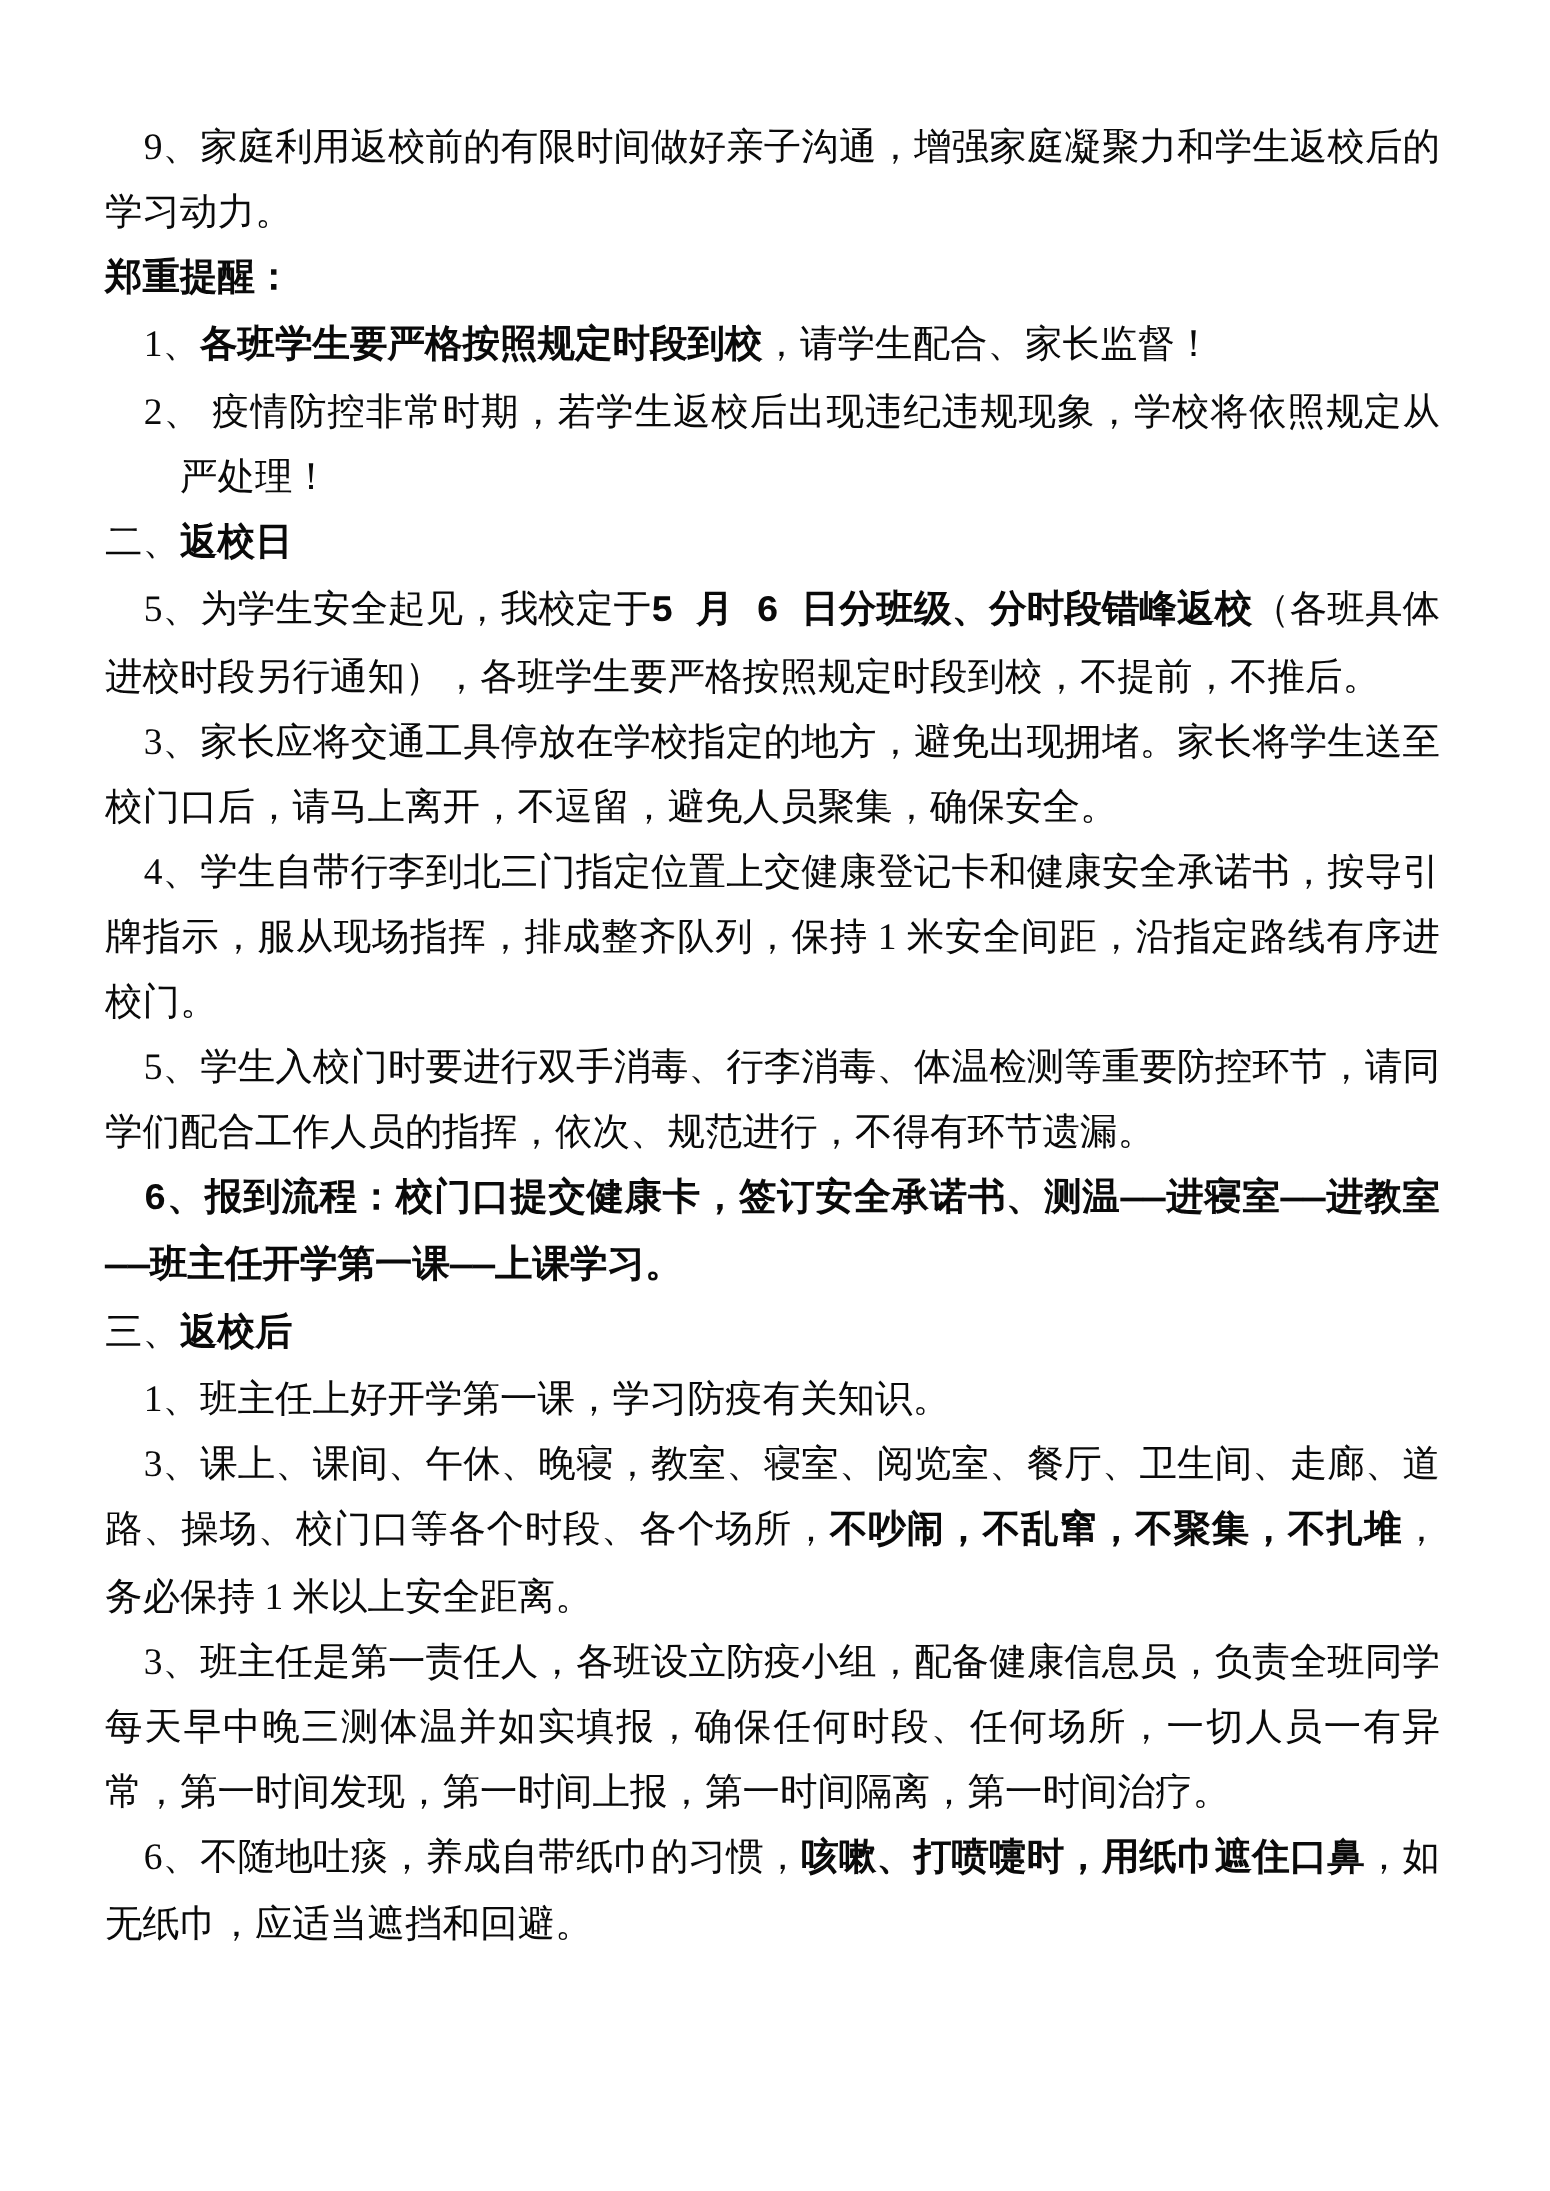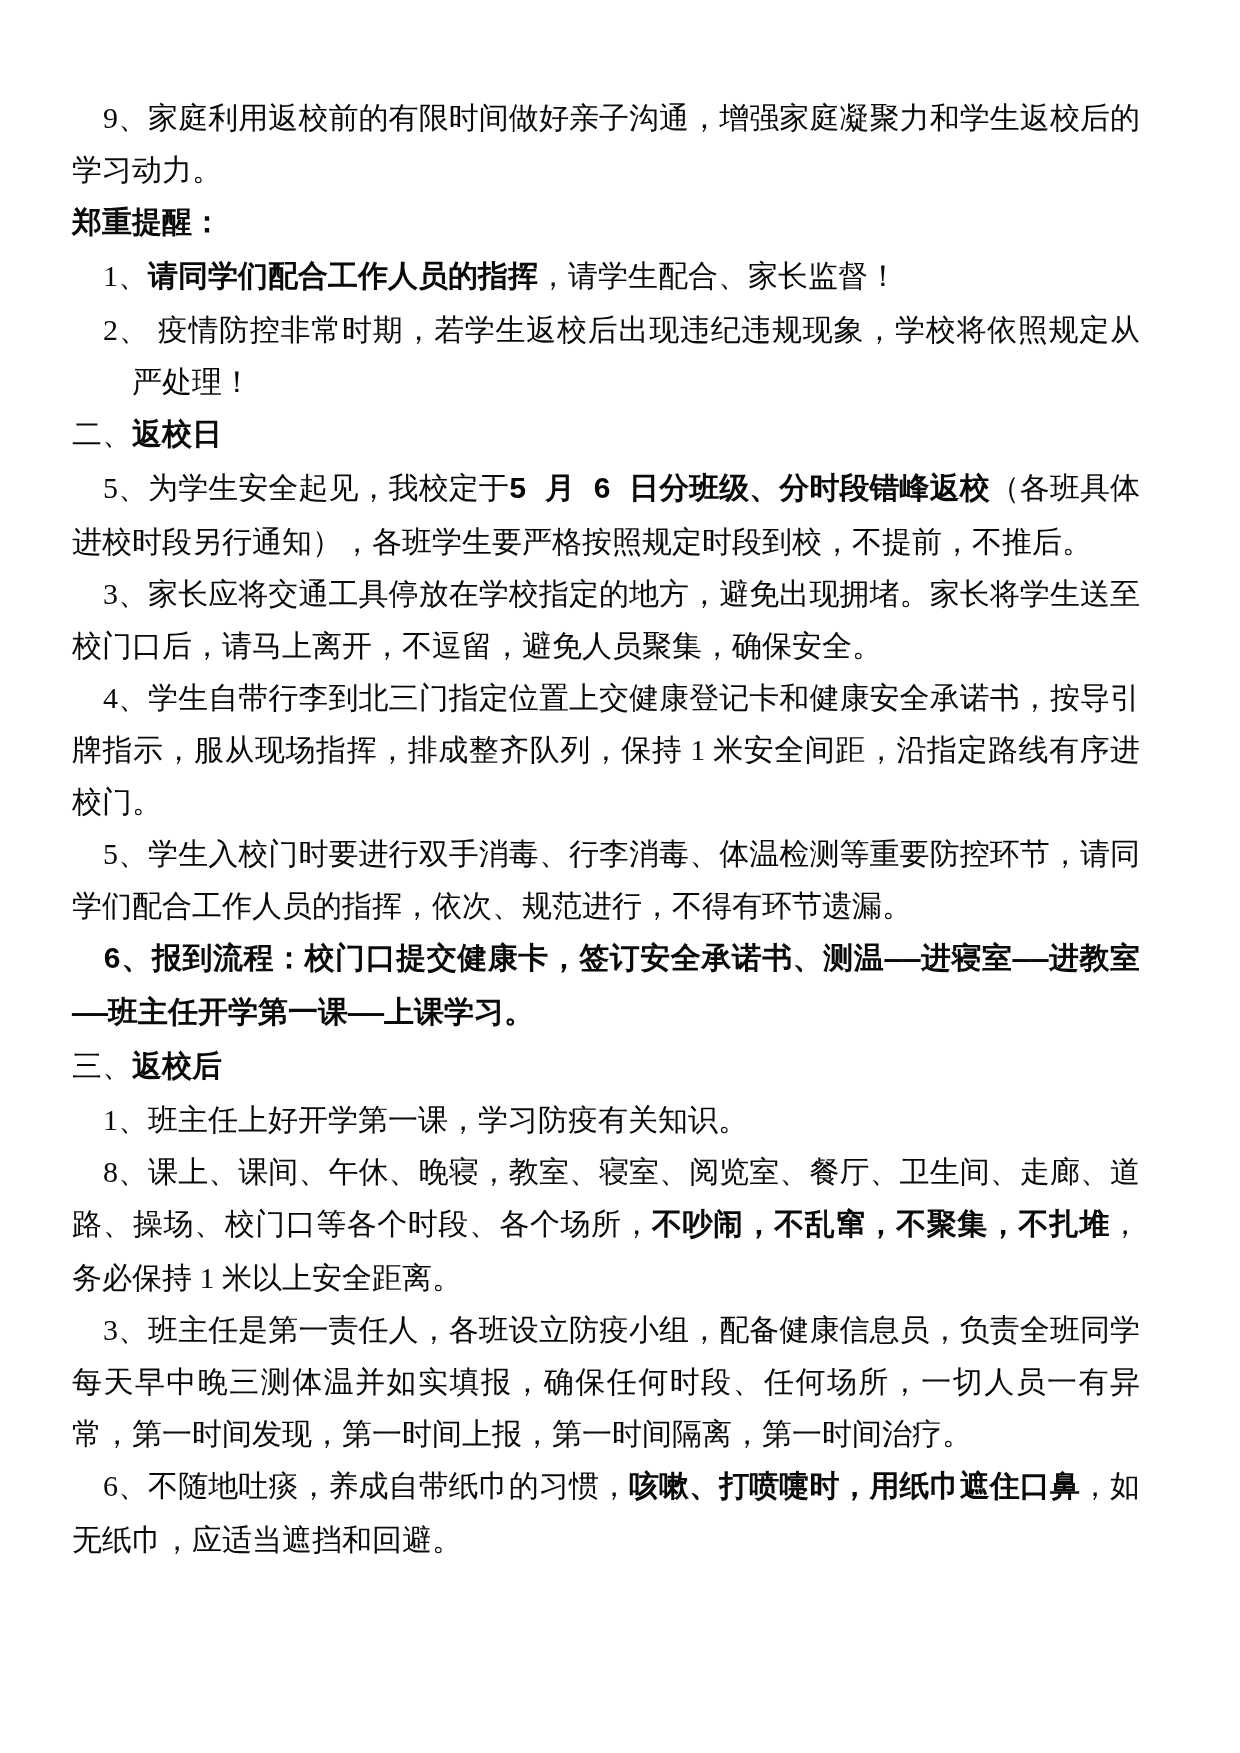--- a/index.html
+++ b/index.html
@@ -10,21 +10,21 @@
   .page {
     position: relative;
     width: 1240px;
     height: 1753px;
     background: #ffffff;
     overflow: hidden;
     font-family: "Liberation Serif", "DejaVu Serif", serif;
   }
   .doc {
     position: absolute;
-    left: 72px;
+    left: 84px;
     top: 92px;
     width: 1068px;
     font-size: 30px;
     line-height: 52px;
     color: #0a0a0a;
     text-align: justify;
     text-justify: inter-ideograph;
     word-break: normal;
   }
   .doc p {
@@ -46,27 +46,27 @@
     font-family: Liberation Mono, monospace;
   }
 </style>
 </head>
 <body>
 
 <div class="page">
   <div class="doc" style="color: rgb(10, 10, 10);">
       <p class="item"><span>9、家庭利用返校前的有限时间做好亲子沟通，增强家庭凝聚力和学生返校后的学习动力。</span></p>
       <p class="heading"><span class="b">郑重提醒：</span></p>
-      <p class="item"><span>1、</span><span class="b">请同学们配合工作人员的指挥</span><span>，请学生配合、家长监督！</span></p>
+      <p class="item"><span>1、</span><span class="b">各班学生要严格按照规定时段到校</span><span>，请学生配合、家长监督！</span></p>
       <p class="item hang"><span>2、 疫情防控非常时期，若学生返校后出现违纪违规现象，学校将依照规定从严处理！</span></p>
       <p class="heading"><span>二、</span><span class="b">返校日</span></p>
       <p class="item"><span>5、为学生安全起见，我校定于</span><span class="b">5 月 6 日分班级、分时段错峰返校</span><span>（各班具体进校时段另行通知），各班学生要严格按照规定时段到校，不提前，不推后。</span></p>
       <p class="item"><span>3、家长应将交通工具停放在学校指定的地方，避免出现拥堵。家长将学生送至校门口后，请马上离开，不逗留，避免人员聚集，确保安全。</span></p>
       <p class="item"><span>4、学生自带行李到北三门指定位置上交健康登记卡和健康安全承诺书，按导引牌指示，服从现场指挥，排成整齐队列，保持 1 米安全间距，沿指定路线有序进校门。</span></p>
       <p class="item"><span>5、学生入校门时要进行双手消毒、行李消毒、体温检测等重要防控环节，请同学们配合工作人员的指挥，依次、规范进行，不得有环节遗漏。</span></p>
       <p class="item"><span class="b">6、报到流程：校门口提交健康卡，签订安全承诺书、测温——进寝室——进教室——班主任开学第一课——上课学习。</span></p>
       <p class="heading"><span>三、</span><span class="b">返校后</span></p>
       <p class="item"><span>1、班主任上好开学第一课，学习防疫有关知识。</span></p>
-      <p class="item"><span>8、课上、课间、午休、晚寝，教室、寝室、阅览室、餐厅、卫生间、走廊、道路、操场、校门口等各个时段、各个场所，</span><span class="b">不吵闹，不乱窜，不聚集，不扎堆</span><span>，务必保持 1 米以上安全距离。</span></p>
+      <p class="item"><span>3、课上、课间、午休、晚寝，教室、寝室、阅览室、餐厅、卫生间、走廊、道路、操场、校门口等各个时段、各个场所，</span><span class="b">不吵闹，不乱窜，不聚集，不扎堆</span><span>，务必保持 1 米以上安全距离。</span></p>
       <p class="item"><span>3、班主任是第一责任人，各班设立防疫小组，配备健康信息员，负责全班同学每天早中晚三测体温并如实填报，确保任何时段、任何场所，一切人员一有异常，第一时间发现，第一时间上报，第一时间隔离，第一时间治疗。</span></p>
       <p class="item"><span>6、不随地吐痰，养成自带纸巾的习惯，</span><span class="b">咳嗽、打喷嚏时，用纸巾遮住口鼻</span><span>，如无纸巾，应适当遮挡和回避。</span></p>
     </div>
 </div>
 
 </body></html>

